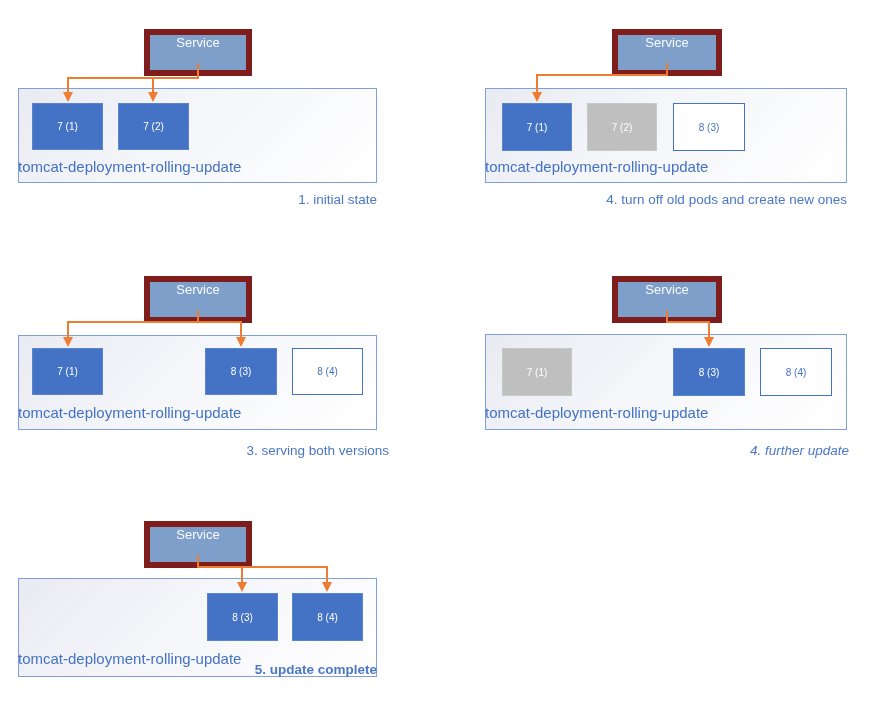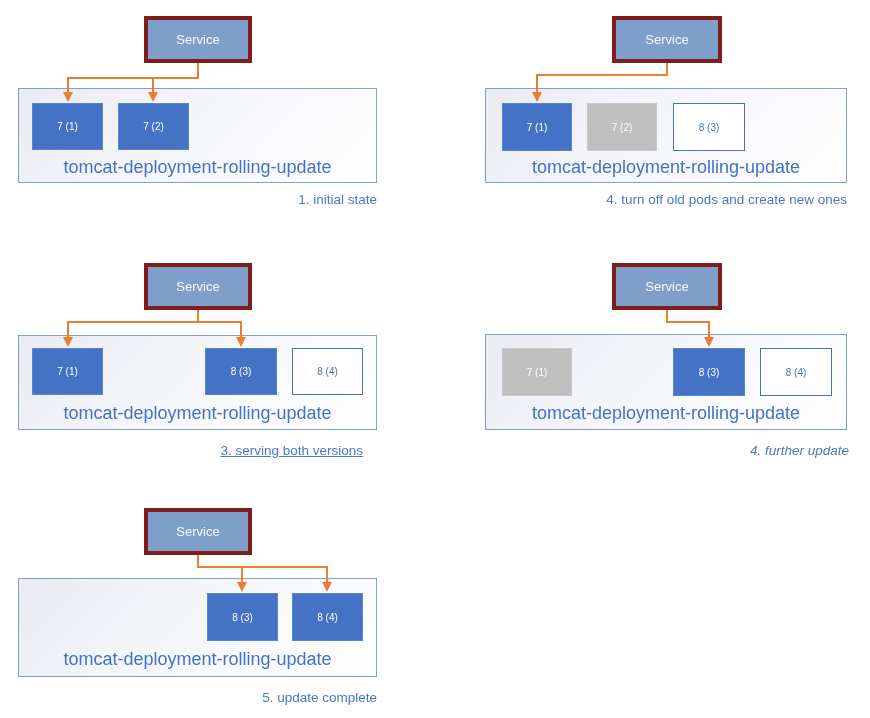--- a/index.html
+++ b/index.html
@@ -4,41 +4,41 @@
 <style>
   html,body { margin:0; padding:0; background:#ffffff; }
   .canvas {
     position:relative; width:870px; height:718px;
     font-family:"Liberation Sans","DejaVu Sans",sans-serif;
     background:#ffffff; overflow:hidden;
   }
   .service {
     position:absolute;
     background:var(--service-fill,#7F9FCB);
-    border:4px solid #7f1d1d;
+    border:6px solid #7f1d1d;
     color:#F7FAFD;
-    display:flex; align-items:center; justify-content:center;
-    font-size:13px; box-sizing:border-box;
+    display:flex; align-items:flex-start; justify-content:center;
+    font-size:13px; box-sizing:border-box;margin-top:13px;
   }
   .deployment {
     position:absolute; box-sizing:border-box;
     border:1px solid var(--deployment-border,#7F9FD6);
     background:linear-gradient(135deg,var(--deployment-bg-start,#E9EBF2) 0%,#F4F5F9 40%,#FFFFFF 100%);
   }
   .pod {
     position:absolute; box-sizing:border-box;
     display:flex; align-items:center; justify-content:center;
     font-size:10px;
   }
   .pod--active      { background:var(--pod-active,#4472C4); color:#FFFFFF; border:1px solid #5B84CE; }
   .pod--terminated  { background:var(--pod-terminated,#BFBFBF); color:#FFFFFF; border:1px solid #C8C8C8; }
   .pod--pending     { background:var(--pod-pending-bg,#FFFFFF); color:var(--accent-blue,#4472C4); border:1px solid var(--accent-blue,#4472C4); }
   .dep-label {
-    position:absolute; text-align:center;
-    color:var(--accent-blue,#4472C4); font-size:18px; line-height:18px;
+    position:absolute; 
+    color:var(--accent-blue,#4472C4); font-size:15px; line-height:18px;
   }
   .caption {
     position:absolute; text-align:right;
     color:#4A77C6; font-size:13.5px; line-height:16px;
   }
   .connector-overlay { position:absolute; left:0; top:0; pointer-events:none; }
   .connector { fill:none; stroke:var(--arrow-orange,#ED7D31); stroke-width:2; stroke-linecap:butt; stroke-linejoin:miter; }
   .arrowhead-shape { fill:var(--arrow-orange,#ED7D31); }
 </style>
 </head>
@@ -87,21 +87,21 @@
     <div class="pod pod--active" style="left:32px;top:348px;width:71px;height:47px;">
       <span>7 (1)</span>
     </div>
     <div class="pod pod--active" style="left:205px;top:348px;width:72px;height:47px;">
       <span>8 (3)</span>
     </div>
     <div class="pod pod--pending" style="left:292px;top:348px;width:71px;height:47px;">
       <span>8 (4)</span>
     </div>
     <div class="dep-label" style="left:18px;top:404px;width:359px;">tomcat-deployment-rolling-update</div>
-    <div class="caption" style="left:4px;top:443px;width:359px;text-decoration:underline;">3. serving both versions</div>
+    <div class="caption" style="left:30px;top:443px;width:359px;">3. serving both versions</div>
   </div>
 
   <div>
     <div class="service" style="left:612px;top:263px;width:110px;height:47px;">
       <span>Service</span>
     </div>
     <div class="deployment" style="left:485px;top:334px;width:362px;height:96px;"></div>
     <div class="pod pod--terminated" style="left:502px;top:348px;width:70px;height:48px;">
       <span>7 (1)</span>
     </div>
@@ -120,21 +120,21 @@
       <span>Service</span>
     </div>
     <div class="deployment" style="left:18px;top:578px;width:359px;height:99px;"></div>
     <div class="pod pod--active" style="left:207px;top:593px;width:71px;height:48px;">
       <span>8 (3)</span>
     </div>
     <div class="pod pod--active" style="left:292px;top:593px;width:71px;height:48px;">
       <span>8 (4)</span>
     </div>
     <div class="dep-label" style="left:18px;top:650px;width:359px;">tomcat-deployment-rolling-update</div>
-    <div class="caption" style="left:18px;top:690px;width:359px;">5. update complete</div>
+    <div class="caption" style="left:18px;top:662px;width:359px;font-weight:bold;">5. update complete</div>
   </div>
 
   <svg class="connector-overlay" width="870" height="718" viewBox="0 0 870 718">
     <defs>
       <marker id="arrowhead" markerUnits="userSpaceOnUse" markerWidth="12" markerHeight="12" refX="8" refY="5" orient="auto">
         <path class="arrowhead-shape" d="M0,0 L10,5 L0,10 z"></path>
       </marker>
     </defs>
 
     <path class="connector" d="M198,63 V78 H68 V100" marker-end="url(#arrowhead)"></path>

